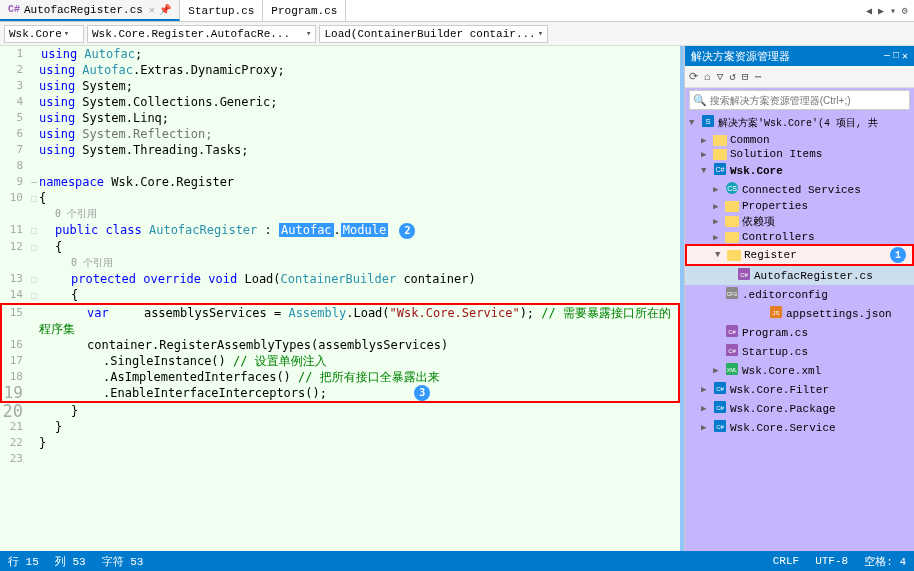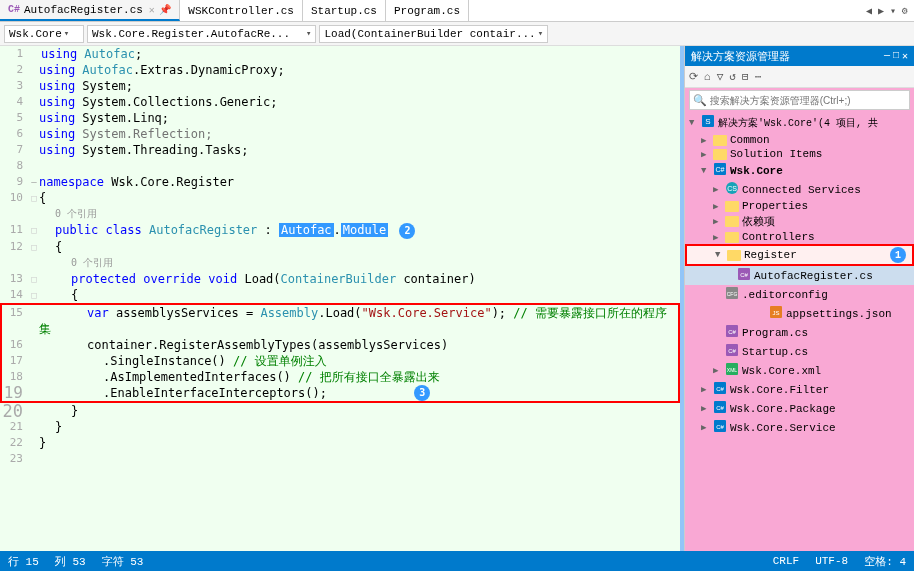--- a/index.html
+++ b/index.html
@@ -9,23 +9,20 @@
 <body>
 
 <div style="display:flex; align-items:stretch; background:#fff; border-bottom:1px solid #ccc; height:22px; flex-shrink:0;">
   <div style="display:flex;align-items:center;padding:0 8px;border-right:1px solid #ccc;font-size:11px;background:#f5f5f5;border-bottom:2px solid #007acc;cursor:pointer;gap:4px;">
     <span style="color:#9b59b6;font-size:10px;font-weight:bold;">C#</span>
     <span>AutofacRegister.cs</span>
     <span style="color:#aaa;font-size:10px;margin-left:2px;">✕</span>
     <span style="color:#aaa;font-size:10px;">📌</span>
   </div>
   <div style="display:flex;align-items:center;padding:0 8px;border-right:1px solid #ccc;font-size:11px;cursor:pointer;gap:3px;">
-    <span>WSKController.cs</span>
-  </div>
-  <div style="display:flex;align-items:center;padding:0 8px;border-right:1px solid #ccc;font-size:11px;cursor:pointer;gap:3px;">
     <span>Startup.cs</span>
   </div>
   <div style="display:flex;align-items:center;padding:0 8px;border-right:1px solid #ccc;font-size:11px;cursor:pointer;gap:3px;">
     <span>Program.cs</span>
   </div>
   <div style="flex:1;"></div>
   <div style="display:flex;align-items:center;padding:0 4px;gap:2px;font-size:10px;color:#555;">
     <span style="cursor:pointer;padding:0 2px;">◀</span>
     <span style="cursor:pointer;padding:0 2px;">▶</span>
     <span style="cursor:pointer;padding:0 2px;">▾</span>
@@ -176,21 +173,21 @@
           <td>
             <span style="margin-left:32px;"></span><span style="color:#000;">{</span>
           </td>
         </tr>
 
         <tr style="border-top:2px solid red;">
           <td style="width:28px;text-align:right;padding-right:6px;color:#aaa;font-size:11px;user-select:none;vertical-align:top;border-left:2px solid red;">15</td>
           <td style="width:10px;vertical-align:top;"></td>
           <td style="border-right:2px solid red;">
             <span style="margin-left:48px;"></span>
-            <span style="color:#0000ff;">var</span> <span style="color:#000;"> assemblysServices = </span><span style="color:#2b91af;">Assembly</span><span style="color:#000;">.Load(</span><span style="color:#a31515;">"Wsk.Core.Service"</span><span style="color:#000;">);</span>
+            <span style="color:#0000ff;">var</span> <span style="color:#000;margin-left:28px;"> assemblysServices = </span><span style="color:#2b91af;">Assembly</span><span style="color:#000;">.Load(</span><span style="color:#a31515;">"Wsk.Core.Service"</span><span style="color:#000;">);</span>
             <span style="color:#008000;"> // 需要暴露接口所在的程序集</span>
           </td>
         </tr>
 
         <tr>
           <td style="width:28px;text-align:right;padding-right:6px;color:#aaa;font-size:11px;user-select:none;vertical-align:top;border-left:2px solid red;">16</td>
           <td style="width:10px;vertical-align:top;"></td>
           <td style="border-right:2px solid red;">
             <span style="margin-left:48px;"></span>
             <span style="color:#000;">container.RegisterAssemblyTypes(assemblysServices)</span>
@@ -254,21 +251,21 @@
           <td></td>
             <td></td>
         </tr>
 
       </tbody>
     </table>
   </div>
 
   <div style="width:4px;background:#3399ff;opacity:0.5;flex-shrink:0;"></div>
 
-  <div style="width:230px;flex-shrink:0;background:#f9a8d4;border-left:1px solid #ccc;display:flex;flex-direction:column;height:100%;">
+  <div style="width:230px;flex-shrink:0;background:#c4b5fd;border-left:1px solid #ccc;display:flex;flex-direction:column;height:100%;">
 
     <div style="background:#007acc;color:white;font-size:11px;padding:2px 6px;display:flex;align-items:center;justify-content:space-between;height:20px;flex-shrink:0;">
       <span>解决方案资源管理器</span>
       <div style="display:flex;gap:3px;">
         <span style="cursor:pointer;font-size:10px;">—</span>
         <span style="cursor:pointer;font-size:10px;">□</span>
         <span style="cursor:pointer;font-size:10px;">✕</span>
       </div>
     </div>
 

